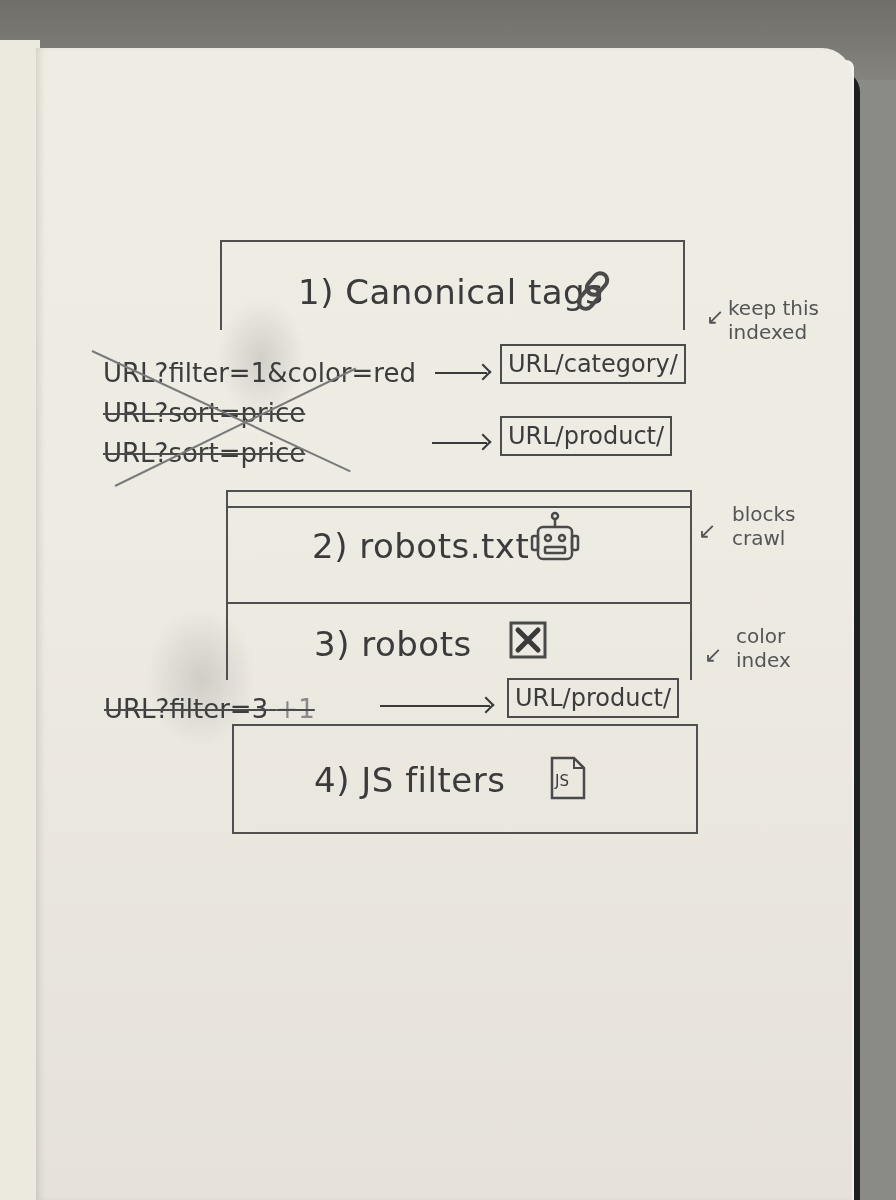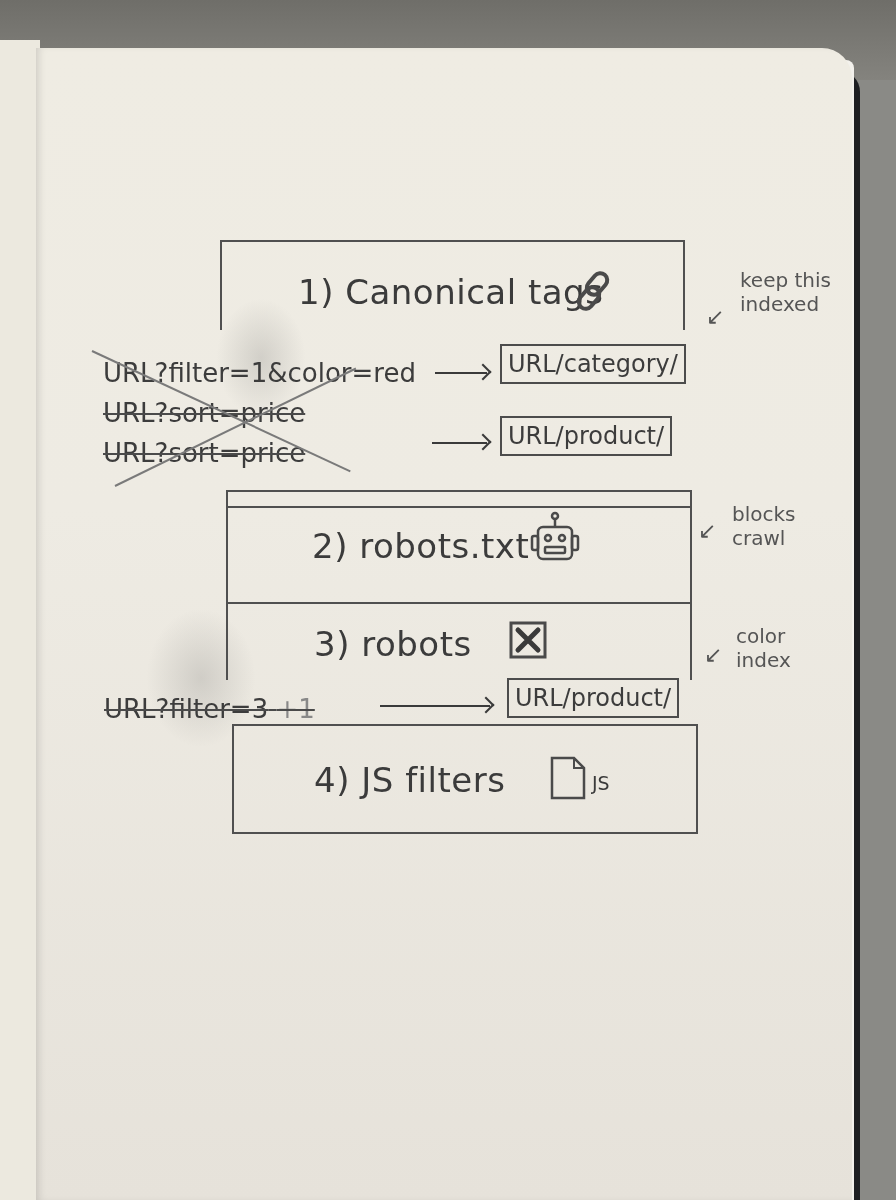--- a/index.html
+++ b/index.html
@@ -57,21 +57,21 @@
     <span>Canonical tags</span>
   </div>
   <svg class="icon" style="left:572px;top:268px;" width="46" height="46" viewBox="0 0 46 46">
     <g fill="none" stroke="#4a4a4a" stroke-width="4" stroke-linecap="round">
       <rect x="18" y="4" width="14" height="24" rx="7" transform="rotate(40 25 16)"></rect>
       <rect x="10" y="18" width="14" height="24" rx="7" transform="rotate(40 17 30)"></rect>
     </g>
   </svg>
 
   <div class="small-arrow" style="left:706px;top:304px;">↙</div>
-  <div class="note" style="left:728px;top:268px;width:100px;margin-left:12px;">keep this indexed</div>
+  <div class="note" style="left:728px;top:296px;width:100px;">keep this indexed</div>
 
   <div class="url ink" style="left:103px;top:358px;">URL?filter=1&amp;color=red</div>
   <div class="url ink strike" style="left:103px;top:398px;">URL?sort=price</div>
   <div class="url ink strike" style="left:103px;top:438px;">URL?sort=price</div>
 
   <div class="cross" style="left:92px;top:350px;width:285px;transform:rotate(25deg);"></div>
   <div class="cross" style="left:115px;top:485px;width:268px;transform:rotate(-26deg);"></div>
 
   <div class="arrow" style="left:435px;top:372px;width:52px;"></div>
   <div class="target-box" style="left:500px;top:344px;">URL/category/</div>
@@ -126,15 +126,15 @@
   <div class="box" style="left:232px;top:724px;width:466px;height:110px;"></div>
   <div class="title ink" style="left:314px;top:760px;text-align:right;">
     <span>4)</span>
     <span>JS filters</span>
   </div>
   <div class="icon" style="left:550px;top:756px;width:36px;height:44px;">
     <svg width="36" height="44" viewBox="0 0 36 44" style="position:absolute;left:0;top:0;">
       <path d="M2 2 H24 L34 12 V42 H2 Z" fill="none" stroke="#4a4a4a" stroke-width="2.5"></path>
       <path d="M24 2 V12 H34" fill="none" stroke="#4a4a4a" stroke-width="2"></path>
     </svg>
-    <span style="position:absolute;left:5px;top:16px;font-size:19px;color:#3a3a3a;padding-left:37px;">JS</span>
+    <span style="position:absolute;left:5px;top:16px;font-size:15px;color:#3a3a3a;">JS</span>
   </div>
 </div>
 
 </body></html>

